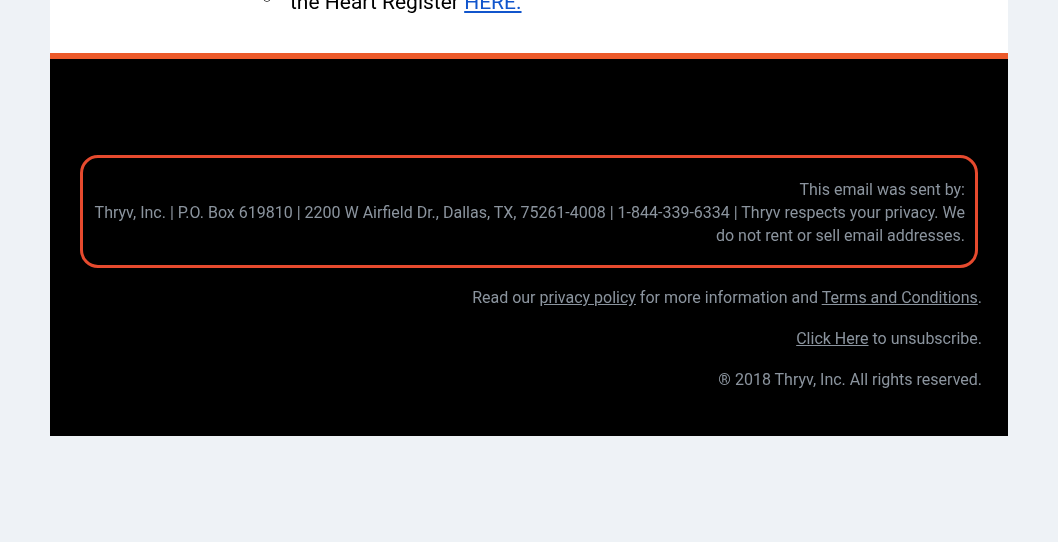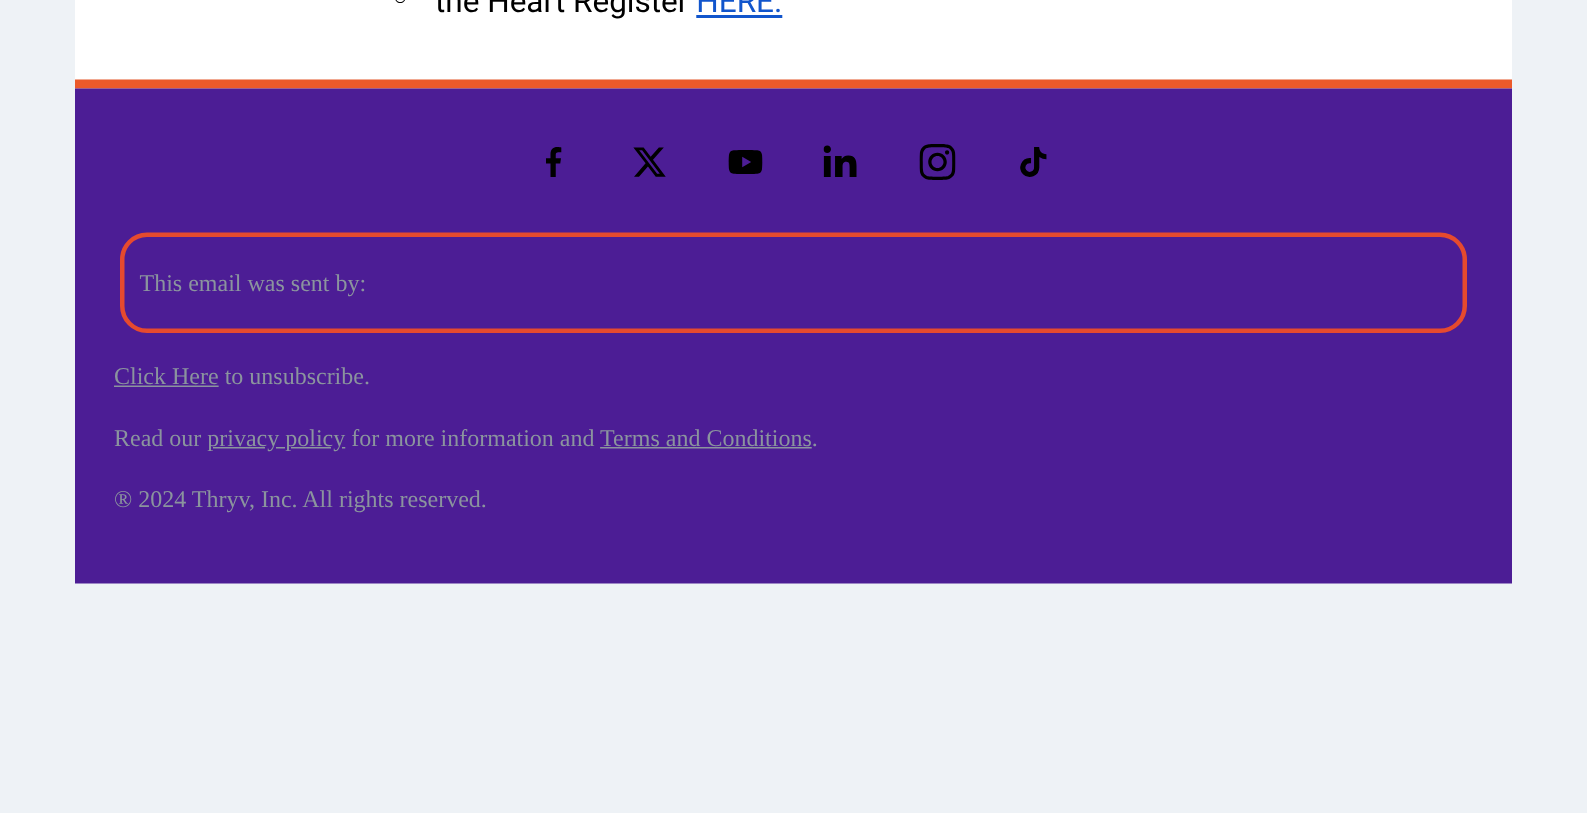--- a/index.html
+++ b/index.html
@@ -47,24 +47,23 @@
       color: #1155cc;
       text-decoration: underline;
       cursor: pointer;
     }
     .divider {
       height: 6px;
       background: #ec5a2a;
       margin: 0;
     }
     .footer {
-      background: #4c1d95;
+      background: #000000;
       padding: 36px 26px 44px 26px;
-      text-align: left;
-      font-family: Liberation Serif, serif;
+      text-align: right;
     }
     .social-row {
       display: flex;
       justify-content: center;
       gap: 38px;
       margin-bottom: 34px;
     }
     .social-icon {
       width: 26px;
       height: 26px;
@@ -142,26 +141,27 @@
       </div>
       <div class="social-icon">
         <svg viewBox="0 0 24 24">
             <path d="M19.59 6.69a4.83 4.83 0 01-3.77-4.25V2h-3.45v13.67a2.89 2.89 0 01-5.2 1.74 2.89 2.89 0 012.31-4.64 2.93 2.93 0 01.88.13V9.4a6.84 6.84 0 00-1-.05A6.33 6.33 0 005 20.1a6.34 6.34 0 0010.86-4.43v-7a8.16 8.16 0 004.77 1.52v-3.4a4.85 4.85 0 01-1-.1z"></path>
           </svg>
       </div>
     </div>
 
     <div class="highlight-box">
       <div class="footer-text">This email was sent by:</div>
+      <div class="footer-text">Thryv, Inc. | P.O. Box 619810 | 2200 W Airfield Dr., Dallas, TX, 75261-4008 | 1-844-339-6334 | Thryv respects your privacy. We do not rent or sell email addresses.</div>
+    </div>
+
+    <div class="footer-text footer-line">
+      <span>Read our </span><a class="footer-link">privacy policy</a><span> for more information and </span><a class="footer-link">Terms and Conditions</a><span>.</span>
     </div>
 
     <div class="footer-text footer-line">
       <a class="footer-link">Click Here</a><span> to unsubscribe.</span>
     </div>
 
-    <div class="footer-text footer-line">
-      <span>Read our </span><a class="footer-link">privacy policy</a><span> for more information and </span><a class="footer-link">Terms and Conditions</a><span>.</span>
-    </div>
-
-    <div class="footer-text">® 2024 Thryv, Inc. All rights reserved.</div>
+    <div class="footer-text">® 2018 Thryv, Inc. All rights reserved.</div>
 
   </div>
 </div>
 
 </body></html>

